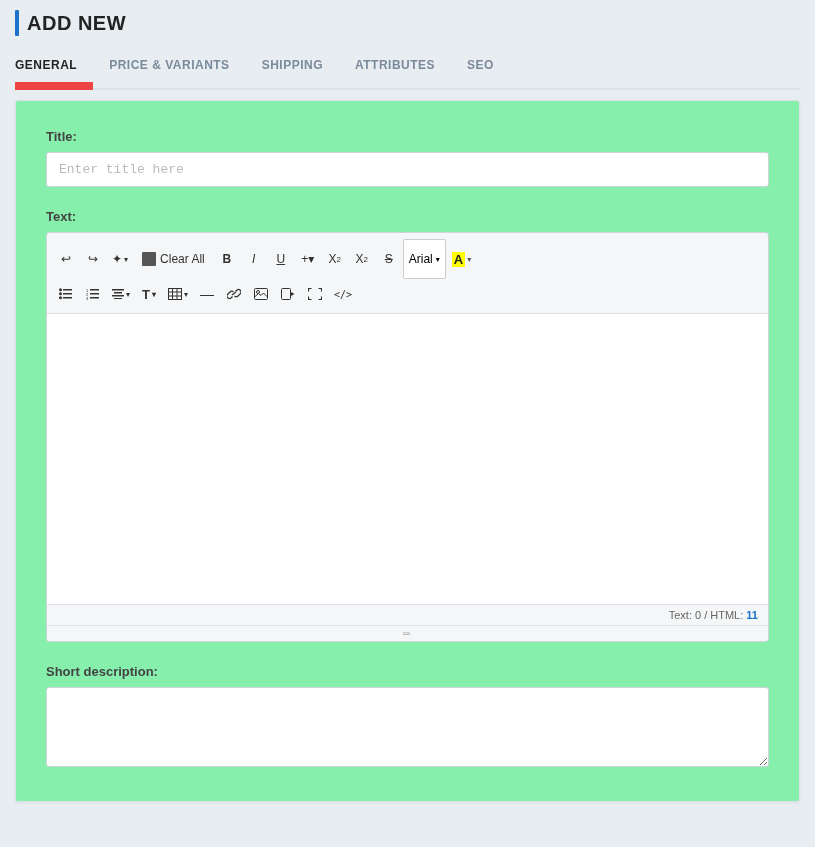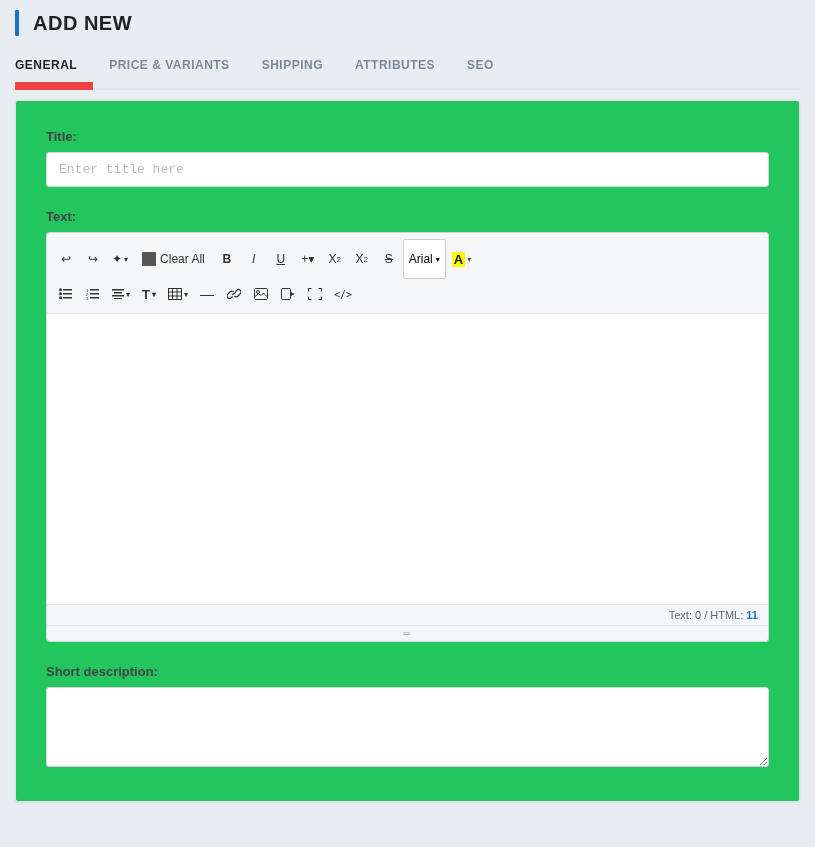--- a/index.html
+++ b/index.html
@@ -11,21 +11,21 @@
     }
     .page-wrapper {
       background: #e8edf2;
       padding: 10px 15px 20px 15px;
       min-height: 847px;
     }
     .page-header {
       display: flex;
       align-items: center;
       margin-bottom: 12px;
-      gap: 8px;
+      gap: 2px;
     }
     .page-title-accent {
       width: 4px;
       height: 26px;
       background: #1a73c8;
       display: inline-block;
       margin-right: 6px;
       border-radius: 1px;
     }
     .page-title {
@@ -53,21 +53,21 @@
       text-transform: uppercase;
     }
     .tab-item.active {
       color: #222;
       border-bottom: 8px solid #ef4444;
     }
     .tab-item:not(:first-child) {
       padding-left: 16px;
     }
     .content-card {
-      background: #22c55e;
+      background: #86efac;
       border: 1px solid #dde2e8;
       border-radius: 3px;
       margin-top: 10px;
       padding: 28px 30px 30px 30px;
       box-shadow: 0 1px 3px rgba(0,0,0,0.06);
     }
     .field-label {
       font-size: 13px;
       font-weight: 600;
       color: #444;

